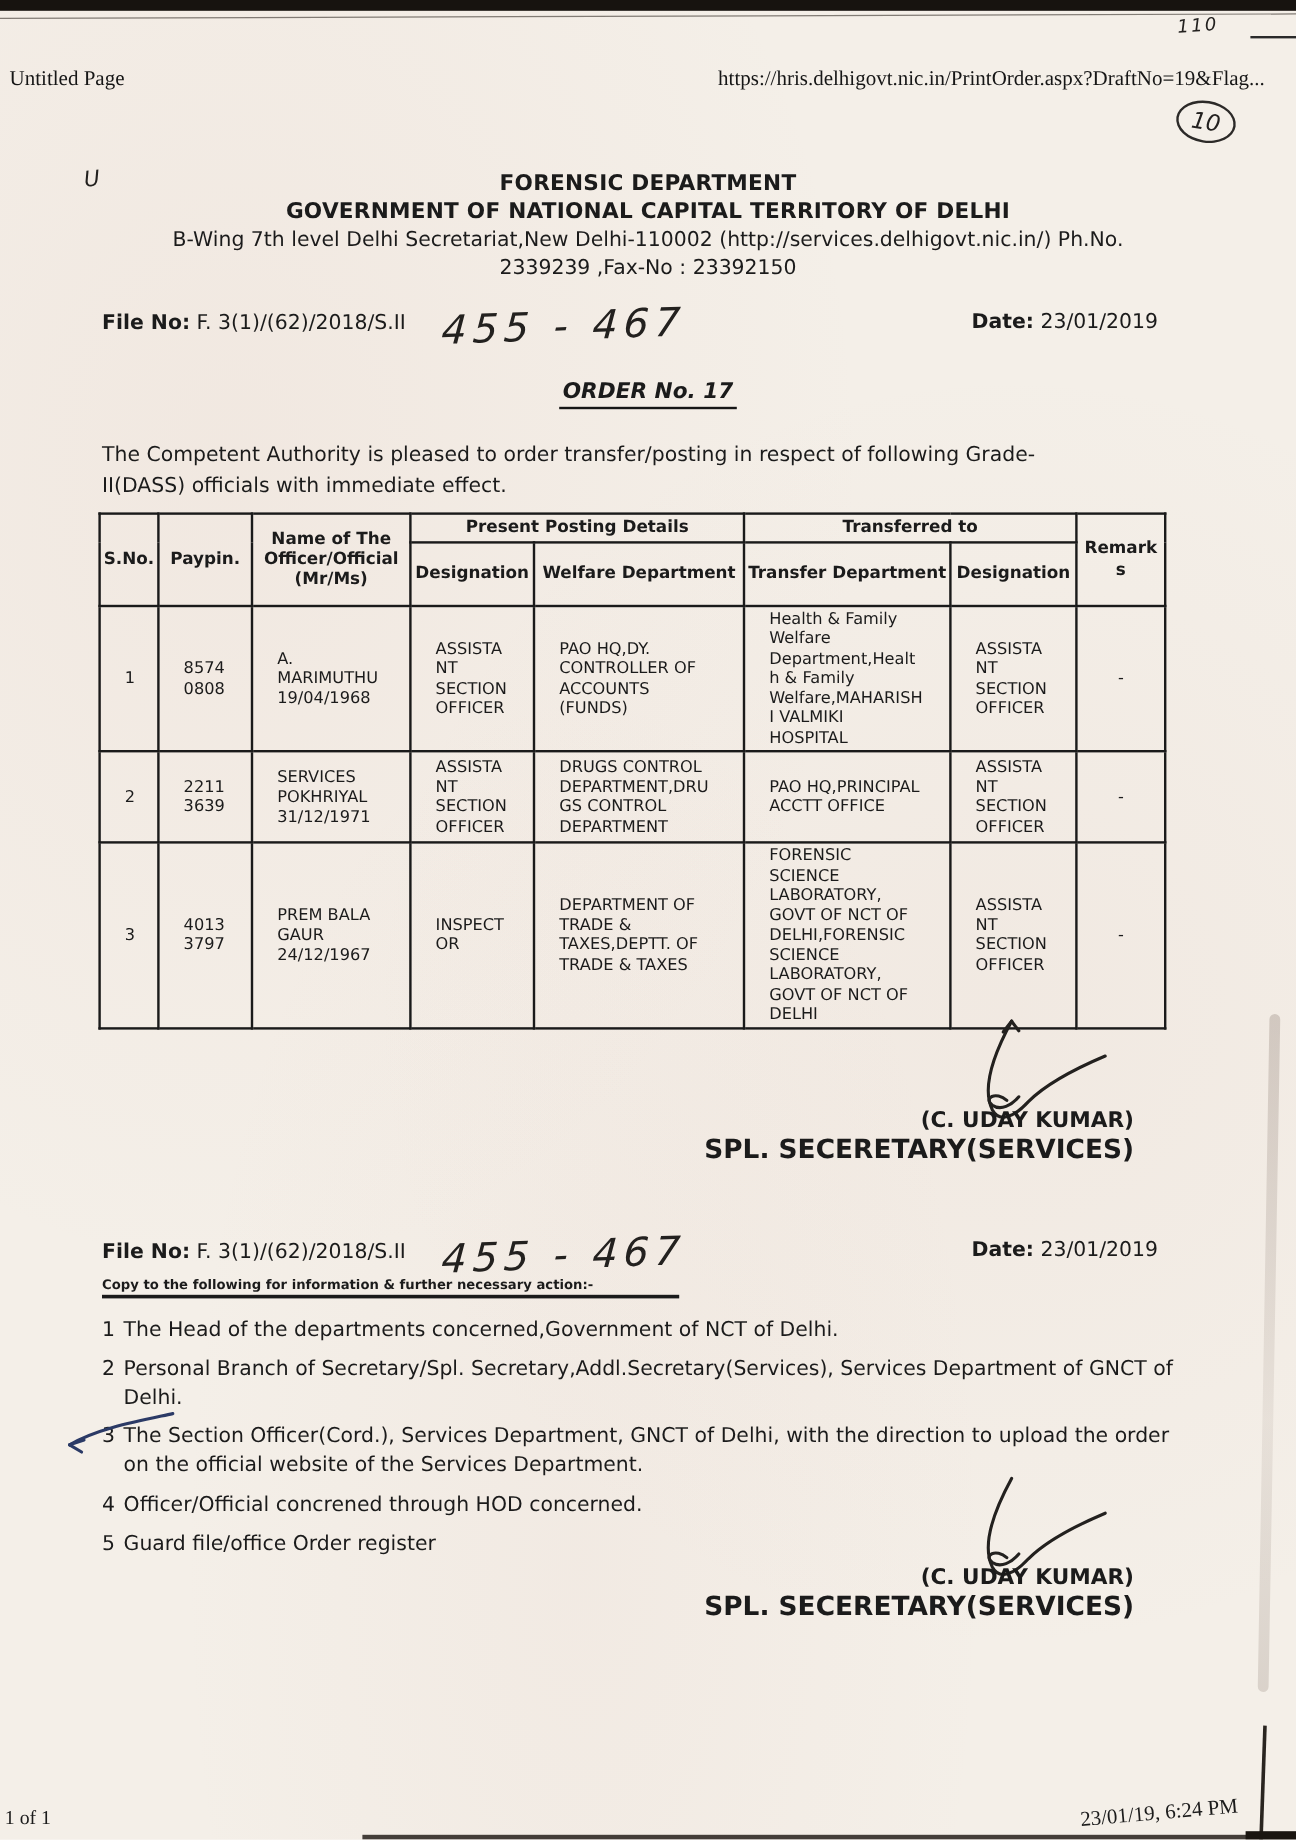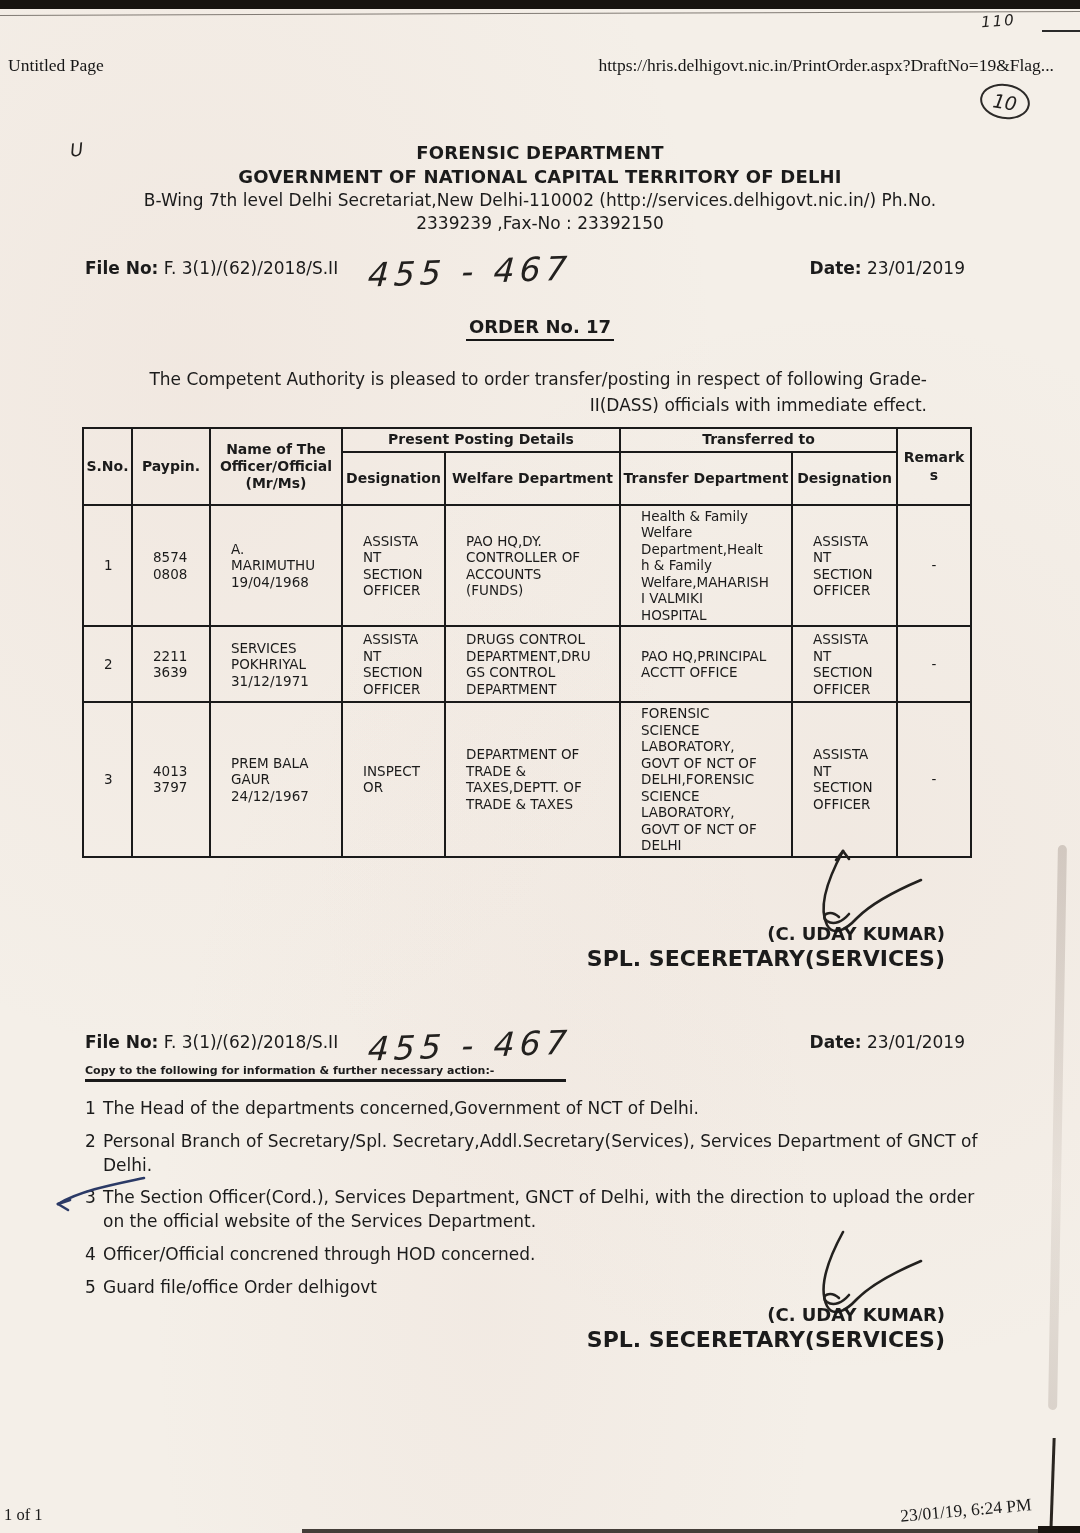--- a/index.html
+++ b/index.html
@@ -46,23 +46,23 @@
 
   
   .file-line{position:absolute;left:85px;width:880px;font-size:17px;height:42px;}
   .fl-top{top:255px;}
   .fl-bottom{top:1029px;}
   .fl-label{font-weight:bold;}
   .date-wrap{position:absolute;right:0;top:3px;}
   .date-label{font-weight:bold;}
 
   .order-title{position:absolute;top:316px;left:0;width:1080px;text-align:center;}
-  .order-title span{font-size:18px;font-weight:bold;border-bottom:2.5px solid #161616;padding:0 3px 2px 3px;}
-
-  .body-par{position:absolute;top:367px;left:85px;width:842px;font-size:17px;line-height:1.5;margin:0;text-align:right;}
+  .order-title span{font-size:18px;font-weight:bold;border-bottom:2.5px solid #161616;padding:0 3px 2px 3px;font-style:italic;}
+
+  .body-par{position:absolute;top:367px;left:85px;width:842px;font-size:17px;line-height:1.5;margin:0;}
 
   
   table.order-table{position:absolute;top:427px;left:82px;width:888px;border-collapse:collapse;table-layout:fixed;
     font-size:13.5px;line-height:1.22;}
   .order-table th,.order-table td{border:2px solid #1a1a1a;padding:2px 20px;overflow-wrap:anywhere;}
   .order-table th{font-size:14px;text-align:center;vertical-align:middle;padding:2px 2px;}
   .order-table td{vertical-align:middle;text-align:left;}
   .order-table td.center{text-align:center;}
   .order-table tr.r1{height:104px;} .order-table tr.r2{height:76px;} .order-table tr.r3{height:126px;}
   .order-table tr.h1{height:24px;} .order-table tr.h2{height:53px;}
@@ -234,21 +234,21 @@
     <div class="copy-item">
       <span class="copy-num">3</span>
       <span class="copy-text">The Section Officer(Cord.), Services Department, GNCT of Delhi, with the direction to upload the order on the official website of the Services Department.</span>
     </div>
     <div class="copy-item">
       <span class="copy-num">4</span>
       <span class="copy-text">Officer/Official concrened through HOD concerned.</span>
     </div>
     <div class="copy-item">
       <span class="copy-num">5</span>
-      <span class="copy-text">Guard file/office Order delhigovt</span>
+      <span class="copy-text">Guard file/office Order register</span>
     </div>
   </div>
 
   <svg class="swoosh" width="112" height="52" viewBox="0 0 112 52">
     <g fill="none" stroke="#2b3a66" stroke-width="2.6" stroke-linecap="round">
       <path d="M108,10 C80,16 46,22 22,36"></path>
       <path d="M22,36 L34,32"></path>
         <path d="M22,36 L32,42"></path>
     </g>
   </svg>

